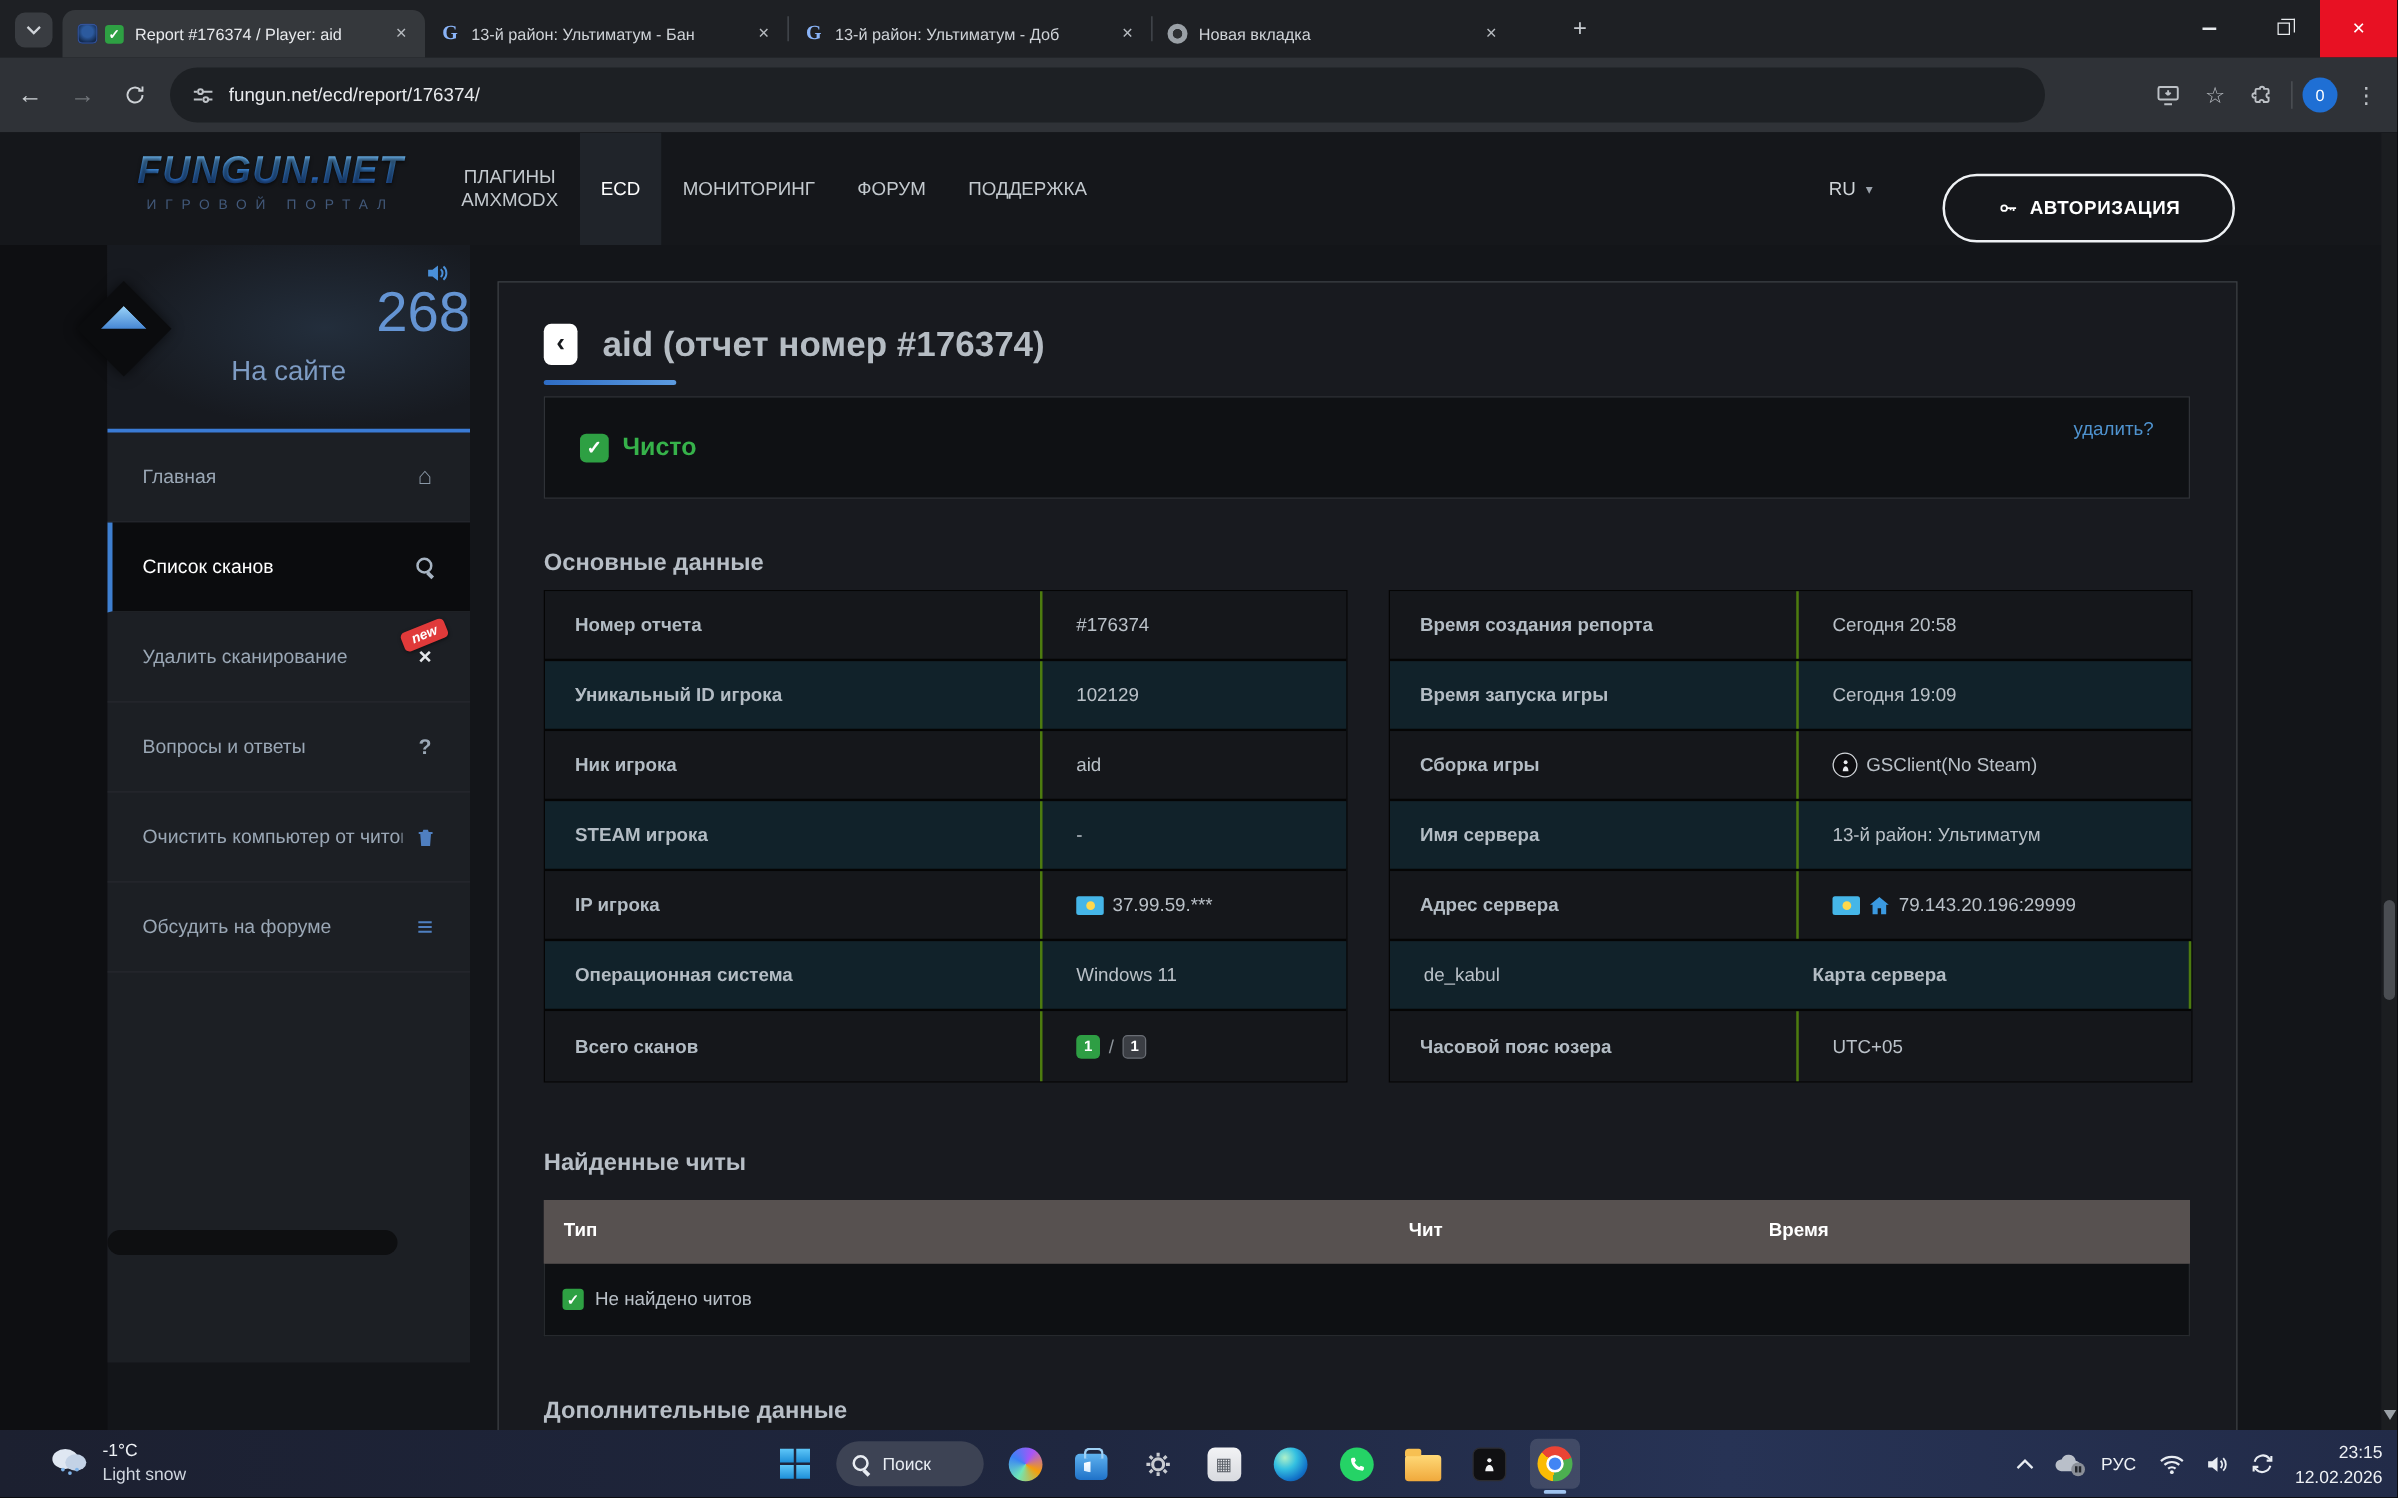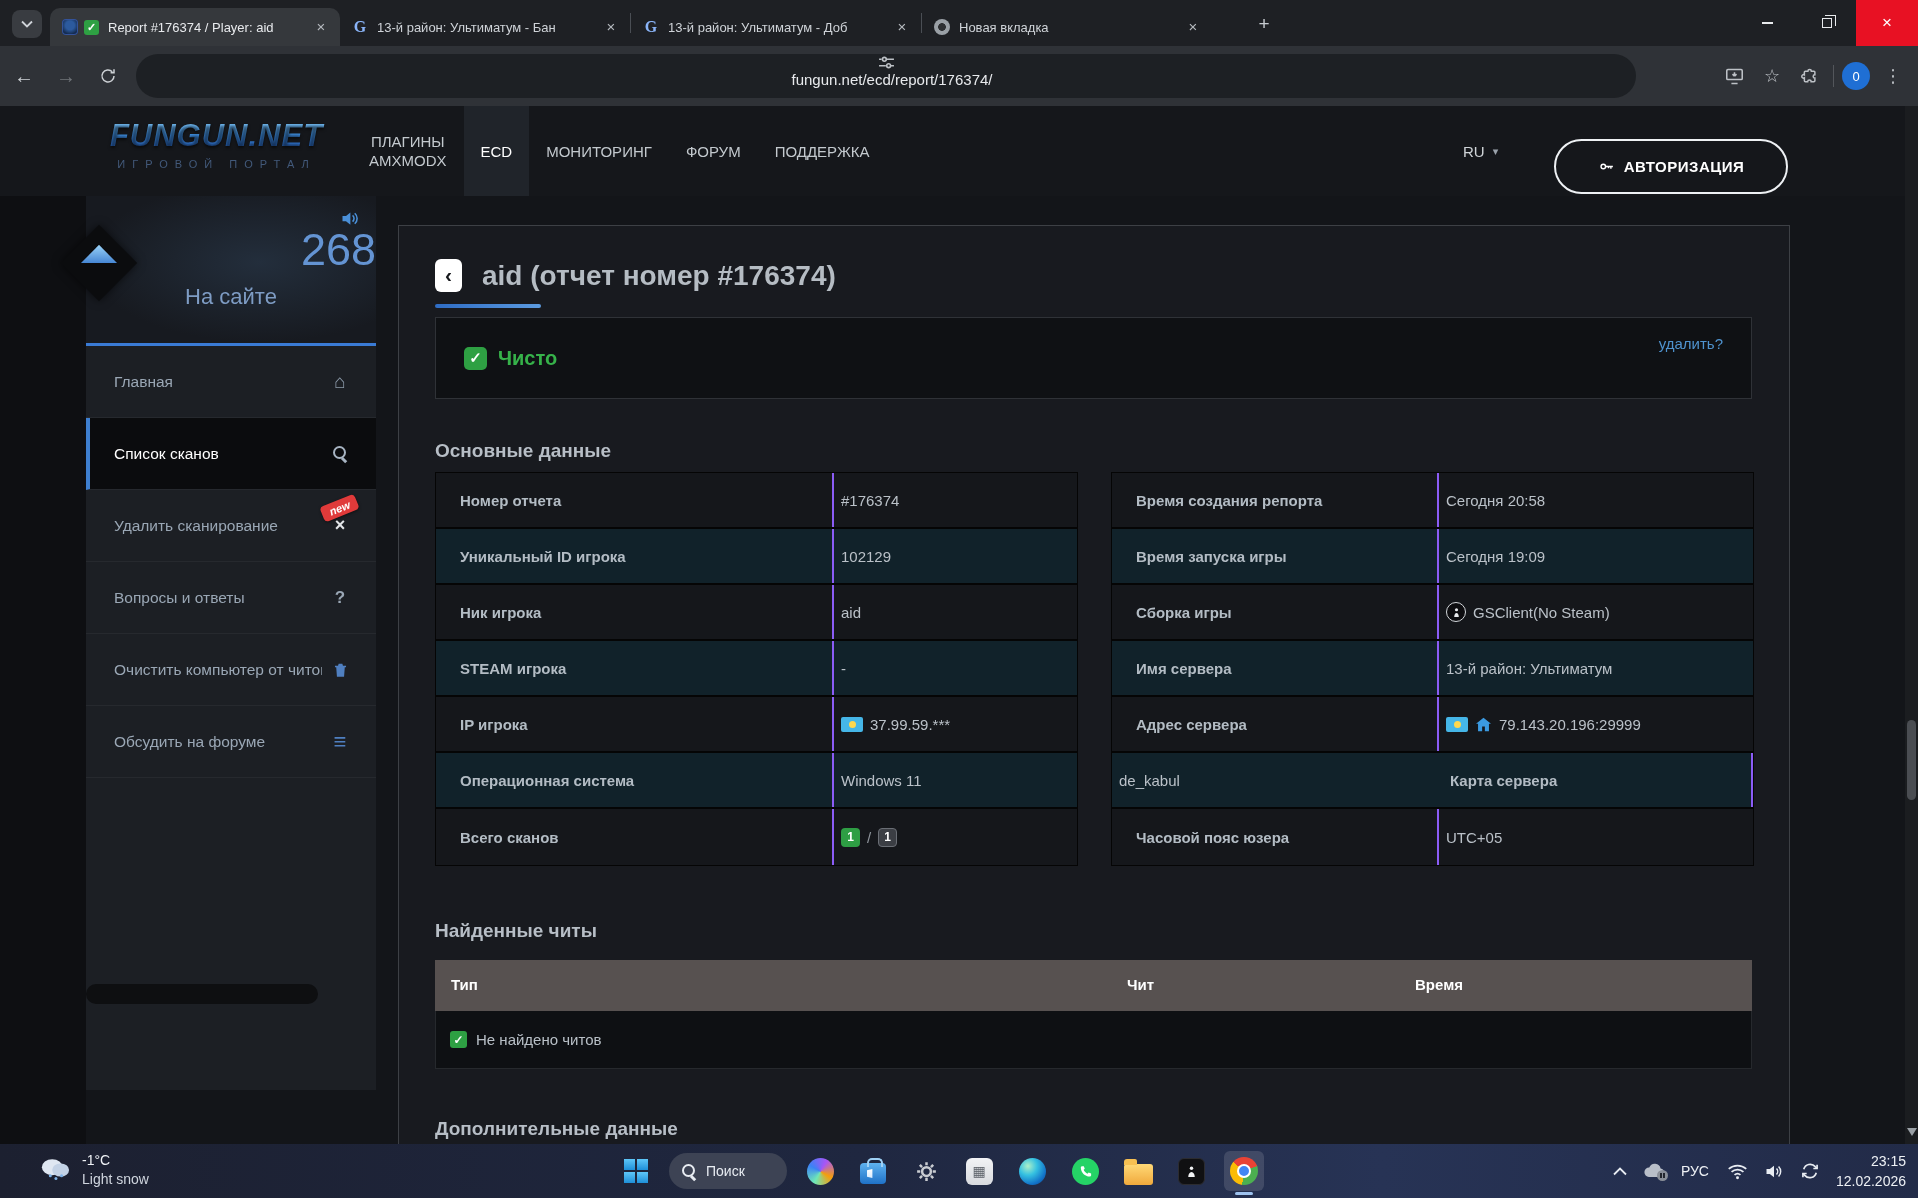--- a/index.html
+++ b/index.html
@@ -26,21 +26,21 @@
   .wincontrols { position:absolute; right:0; top:0; height:46px; display:flex; }
   .winbtn { width:59px; height:46px; display:flex; align-items:center; justify-content:center; color:#e8eaed; }
   .winbtn.close { width:62px; background:#e81123; color:#fff; font-size:17px; }
   .glyph-min { width:11px; height:2px; background:#e8eaed; }
   .glyph-restore { width:10px; height:10px; border:1px solid #e8eaed; position:relative; }
   .glyph-restore::before { content:""; position:absolute; left:2px; top:-4px; width:10px; height:10px; border:1px solid #e8eaed; border-left:none; border-bottom:none; }
 
   .toolbar { position:absolute; left:0; top:46px; width:100%; height:60px; background:#2f3237; display:flex; align-items:center; }
   .navbtn { width:36px; height:36px; display:flex; align-items:center; justify-content:center; font-size:20px; color:#cdd1d5; margin-left:6px; border-radius:50%; }
   .navbtn.disabled { color:#71757a; }
-  .omnibox { margin-left:10px; width:1500px; height:44px; border-radius:22px; background:#1d2024; display:flex; align-items:center; padding:0 18px;flex-direction:column; }
+  .omnibox { margin-left:10px; width:1500px; height:44px; border-radius:22px; background:#1d2024; display:flex; align-items:center; padding:0 18px; }
   .omni-url { font-size:15px; color:#e8eaed; margin-left:12px; }
   .toolbar-right { position:absolute; right:10px; top:46px; height:60px; display:flex; align-items:center; gap:8px; }
   .tool-ic { width:30px; height:30px; display:flex; align-items:center; justify-content:center; color:#bdc1c6; font-size:18px; }
   .tool-sep { width:1px; height:22px; background:#53565b; }
   .avatar { width:28px; height:28px; border-radius:50%; background:#1f6fd4; color:#fff; font-size:13px; display:flex; align-items:center; justify-content:center; }
 
   
   .page { position:absolute; left:0; top:106px; width:1918px; height:1038px; background:#131519; overflow:hidden; }
 
   .site-header { position:absolute; left:0; top:0; width:100%; height:90px; background:#15171b; }
@@ -91,24 +91,24 @@
   .del-link { margin-left:auto; font-size:15px; color:#4f93cf; align-self:flex-start; margin-top:17px; }
   .sec-title { position:absolute; left:36px; font-size:19px; font-weight:bold; color:#b7bec6; }
 
   .tbl { position:absolute; top:246px; width:643px; border:1px solid #050505; }
   .tbl-left { left:36px; }
   .tbl-right { left:712px; }
   .trow { display:flex; height:56px; border-bottom:2px solid #050505; background:#15171b; }
   .trow:last-child { border-bottom:none;justify-content:space-between; }
   .trow.alt { background:#11222a; }
   .tcell { display:flex; align-items:center; font-size:15px; }
-  .tcell.lbl { padding-left:24px; font-weight:bold; color:#b3bcc4; border-right:2px solid #8b5cf6; }
+  .tcell.lbl { padding-left:24px; font-weight:bold; color:#b3bcc4; border-right:2px solid #4d7c0f; }
   .tbl-left .tcell.lbl { width:398px; }
   .tbl-right .tcell.lbl { width:327px; }
-  .tcell.val { flex:1; padding-left:7px; color:#bac1c8; gap:7px; }
+  .tcell.val { flex:1; padding-left:27px; color:#bac1c8; gap:7px; }
   .flag-kz { width:22px; height:15px; border-radius:2px; background:#45b6e8; position:relative; flex:none; }
   .flag-kz::before { content:""; position:absolute; left:50%; top:50%; width:7px; height:7px; margin:-3.5px 0 0 -3.5px; border-radius:50%; background:#ffd84d; }
   .b-green, .b-dark { min-width:19px; height:19px; border-radius:4px; display:flex; align-items:center; justify-content:center; font-size:12px; font-weight:bold; color:#fff; padding:0 4px; }
   .b-green { background:#2e9e44; }
   .b-dark { background:#3b3e44; border:1px solid #6a6e75; }
   .sep-slash { color:#8f969d; }
   .cs-ico { width:20px; height:20px; border-radius:50%; background:#0d0d10; border:1.5px solid #d4d8dc; display:flex; align-items:center; justify-content:center; flex:none; }
 
   .cheats-tbl { position:absolute; left:36px; top:734px; width:1317px; }
   .cheats-head { position:relative; height:51px; background:#575150; }

